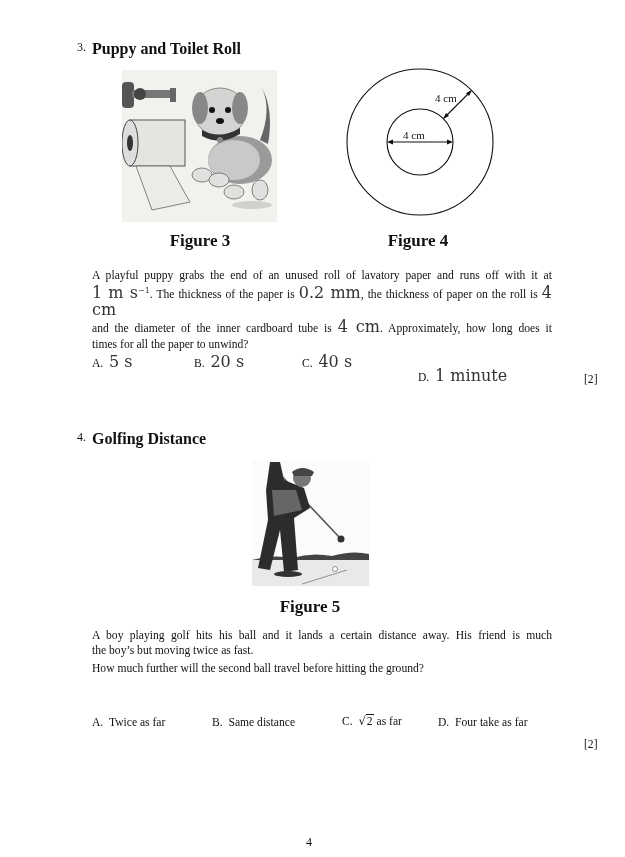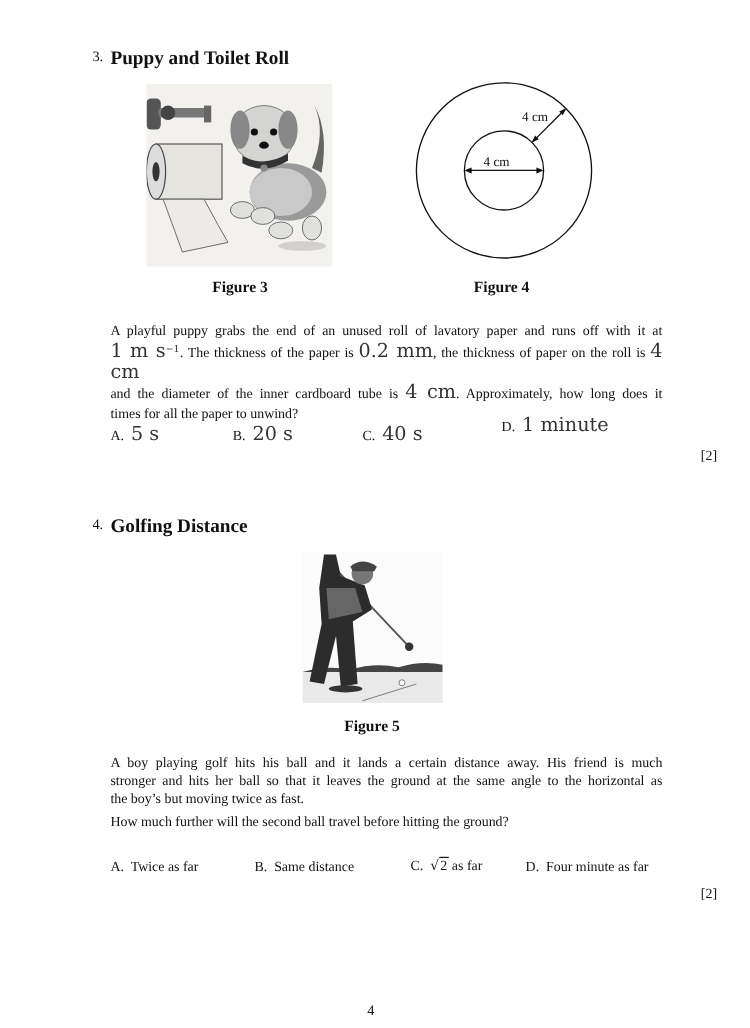--- a/index.html
+++ b/index.html
@@ -1,21 +1,21 @@
 <!DOCTYPE html>
 <html><head>
 <meta charset="utf-8">
 <style>
   html, body { margin: 0; padding: 0; background: #ffffff; }
   body { width: 625px; height: 857px; position: relative; overflow: hidden;
          font-family: "Liberation Serif", "DejaVu Serif", serif; color: #111; font-size: 12px; }
   .abs { position: absolute; }
   .qnum { font-size: 12px; }
   .qtitle { font-weight: bold; font-size: 16px; }
-  .caption { font-weight: bold; font-size: 13px; text-align: center; }
+  .caption { font-weight: bold; font-size: 17px; text-align: center; }
   .para { font-size: 11.6px; line-height: 15.2px; text-align: justify; }
   .opt { font-size: 11.6px; white-space: nowrap; }
   .marks { font-size: 11.6px; }
   .math { font-family: "DejaVu Serif", serif; font-size: 16px; color: #333; }
   .figbox { position: absolute; background: #f3f3f1; overflow: hidden; }
 </style>
 </head>
 <body>
 
 <div class="abs qnum" style="left:77px; top:40px;">3.</div>
@@ -81,21 +81,21 @@
 <div class="abs para" style="left:92px; top:268px; width:460px;">
   <div style="text-align:justify; text-align-last:justify;">A playful puppy grabs the end of an unused roll of lavatory paper and runs off with it at</div>
   <div style="text-align:justify; text-align-last:justify;"><span class="math">1 m s</span><sup class="math" style="font-size:8px;">−1</sup><span>. The thickness of the paper is </span><span class="math">0.2 mm</span><span>, the thickness of paper on the roll is </span><span class="math">4 cm</span></div>
   <div style="text-align:justify; text-align-last:justify;"><span>and the diameter of the inner cardboard tube is </span><span class="math">4 cm</span><span>. Approximately, how long does it</span></div>
   <div>times for all the paper to unwind?</div>
 </div>
 
 <div class="abs opt" style="left:92px; top:352px;"><span>A.</span>&nbsp; <span class="math">5 s</span></div>
 <div class="abs opt" style="left:194px; top:352px;"><span>B.</span>&nbsp; <span class="math">20 s</span></div>
 <div class="abs opt" style="left:302px; top:352px;"><span>C.</span>&nbsp; <span class="math">40 s</span></div>
-<div class="abs opt" style="left:418px; top:344px;"><span>D.</span>&nbsp; <span class="math">1 minute</span></div>
+<div class="abs opt" style="left:418px; top:366px;"><span>D.</span>&nbsp; <span class="math">1 minute</span></div>
 <div class="abs marks" style="left:584px; top:373px;">[2]</div>
 
 <div class="abs qnum" style="left:77px; top:430px;">4.</div>
 <div class="abs qtitle" style="left:92px; top:430px;">Golfing Distance</div>
 
 <div class="figbox" style="left:252px; top:460px; width:117px; height:126px; background:#fafafa;">
   <svg width="117" height="126" viewBox="0 0 117 126">
     <rect width="117" height="126" fill="#fbfbfb"></rect>
 
     <path d="M0 100 Q20 94 40 98 Q60 92 80 96 Q100 90 117 94 L117 100 L0 100 Z" fill="#444"></path>
@@ -111,24 +111,23 @@
 
     <ellipse cx="50" cy="18" rx="9" ry="9" fill="#777"></ellipse>
     <path d="M40 12 Q50 4 62 12 L60 16 L42 16 Z" fill="#444"></path>
     <ellipse cx="36" cy="114" rx="14" ry="3" fill="#333"></ellipse>
   </svg>
 </div>
 <div class="abs caption" style="left:270px; top:597px; width:80px;">Figure 5</div>
 
 <div class="abs para" style="left:92px; top:628px; width:460px;">
   <div style="text-align:justify; text-align-last:justify;">A boy playing golf hits his ball and it lands a certain distance away. His friend is much</div>
-  <div style="text-align:justify; text-align-last:justify;">stronger and hits her ball so that it leaves the ground at the same angle to the horizontal as</div>
   <div>the boy’s but moving twice as fast.</div>
   <div style="margin-top:3px;">How much further will the second ball travel before hitting the ground?</div>
 </div>
 
 <div class="abs opt" style="left:92px; top:716px;"><span>A.</span>&nbsp; <span>Twice as far</span></div>
 <div class="abs opt" style="left:212px; top:716px;"><span>B.</span>&nbsp; <span>Same distance</span></div>
 <div class="abs opt" style="left:342px; top:714px;"><span>C.</span>&nbsp; <span style="font-family:'DejaVu Serif',serif;">√</span><span style="border-top:1px solid #111; padding:0 1px;">2</span> <span>as far</span></div>
-<div class="abs opt" style="left:438px; top:716px;"><span>D.</span>&nbsp; <span>Four minute as far</span></div>
+<div class="abs opt" style="left:438px; top:716px;"><span>D.</span>&nbsp; <span>Four take as far</span></div>
 <div class="abs marks" style="left:584px; top:738px;">[2]</div>
 
 <div class="abs" style="left:306px; top:835px; font-size:12px;">4</div>
 
 </body></html>

